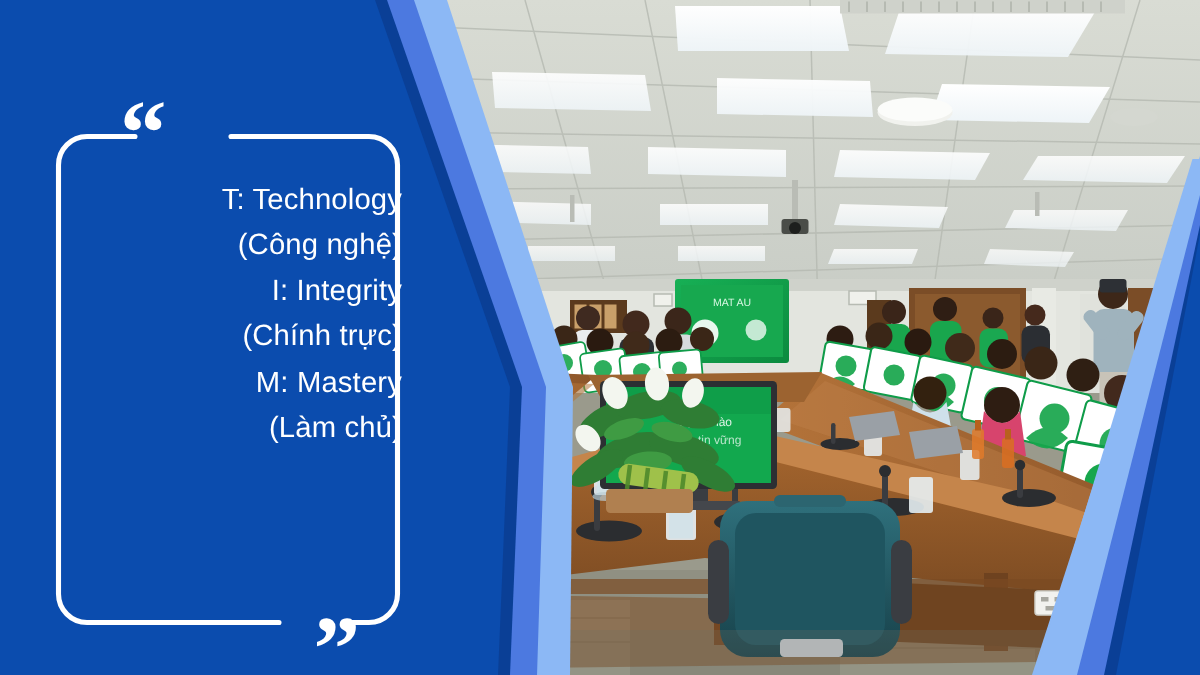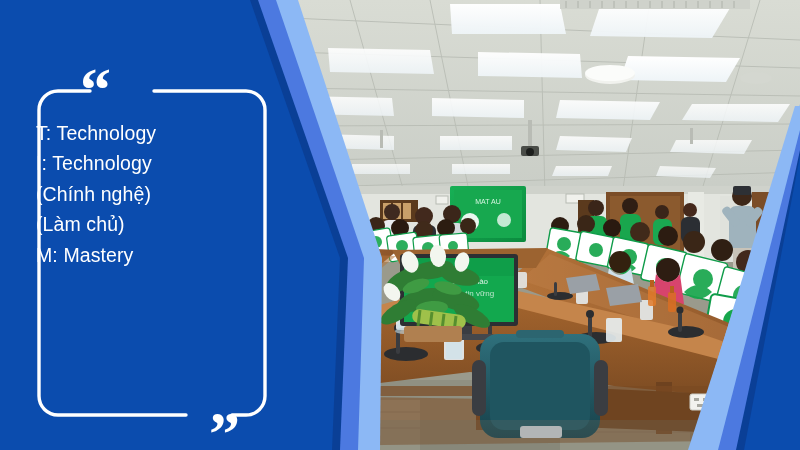--- a/index.html
+++ b/index.html
@@ -33,21 +33,21 @@
     left:36px;top:88px;
     width:232px;height:330px;
     z-index:3;
   }
   #card-frame{position:absolute;inset:0;}
   #card-frame svg{display:block;width:232px;height:330px;}
 
   #quote-lines{
     position:absolute;
     left:0;right:0;top:30px;
-    text-align:left;
+    text-align:right;
     color:#ffffff;
     font-size:19.5px;
     line-height:30.4px;
     letter-spacing:.1px;
     white-space:nowrap;
   }
   .qline{display:block;}
 
   .mark{
     position:absolute;
@@ -507,22 +507,23 @@
 
         <path d="M 54 3 L 22 3 A 19 19 0 0 0 3 22 L 3 308 A 19 19 0 0 0 22 327 L 150 327" fill="none" stroke="#ffffff" stroke-width="3.4" stroke-linecap="round"></path>
         <path d="M 118 3 L 210 3 A 19 19 0 0 1 229 22 L 229 308 A 19 19 0 0 1 210 327 L 196 327" fill="none" stroke="#ffffff" stroke-width="3.4" stroke-linecap="round"></path>
       </svg>
     </div>
 
     <span class="mark" id="mark-open">“</span>
 
     <div id="quote-lines">
       <span class="qline">T: Technology</span>
-      <span class="qline">I: Technology</span>
-      <span class="qline">(Chính nghệ)</span>
+      <span class="qline">(Công nghệ)</span>
+      <span class="qline">I: Integrity</span>
+      <span class="qline">(Chính trực)</span>
+      <span class="qline">M: Mastery</span>
       <span class="qline">(Làm chủ)</span>
-      <span class="qline">M: Mastery</span>
     </div>
 
     <span class="mark" id="mark-close">”</span>
   </div>
 
 </div>
 
 </body></html>

